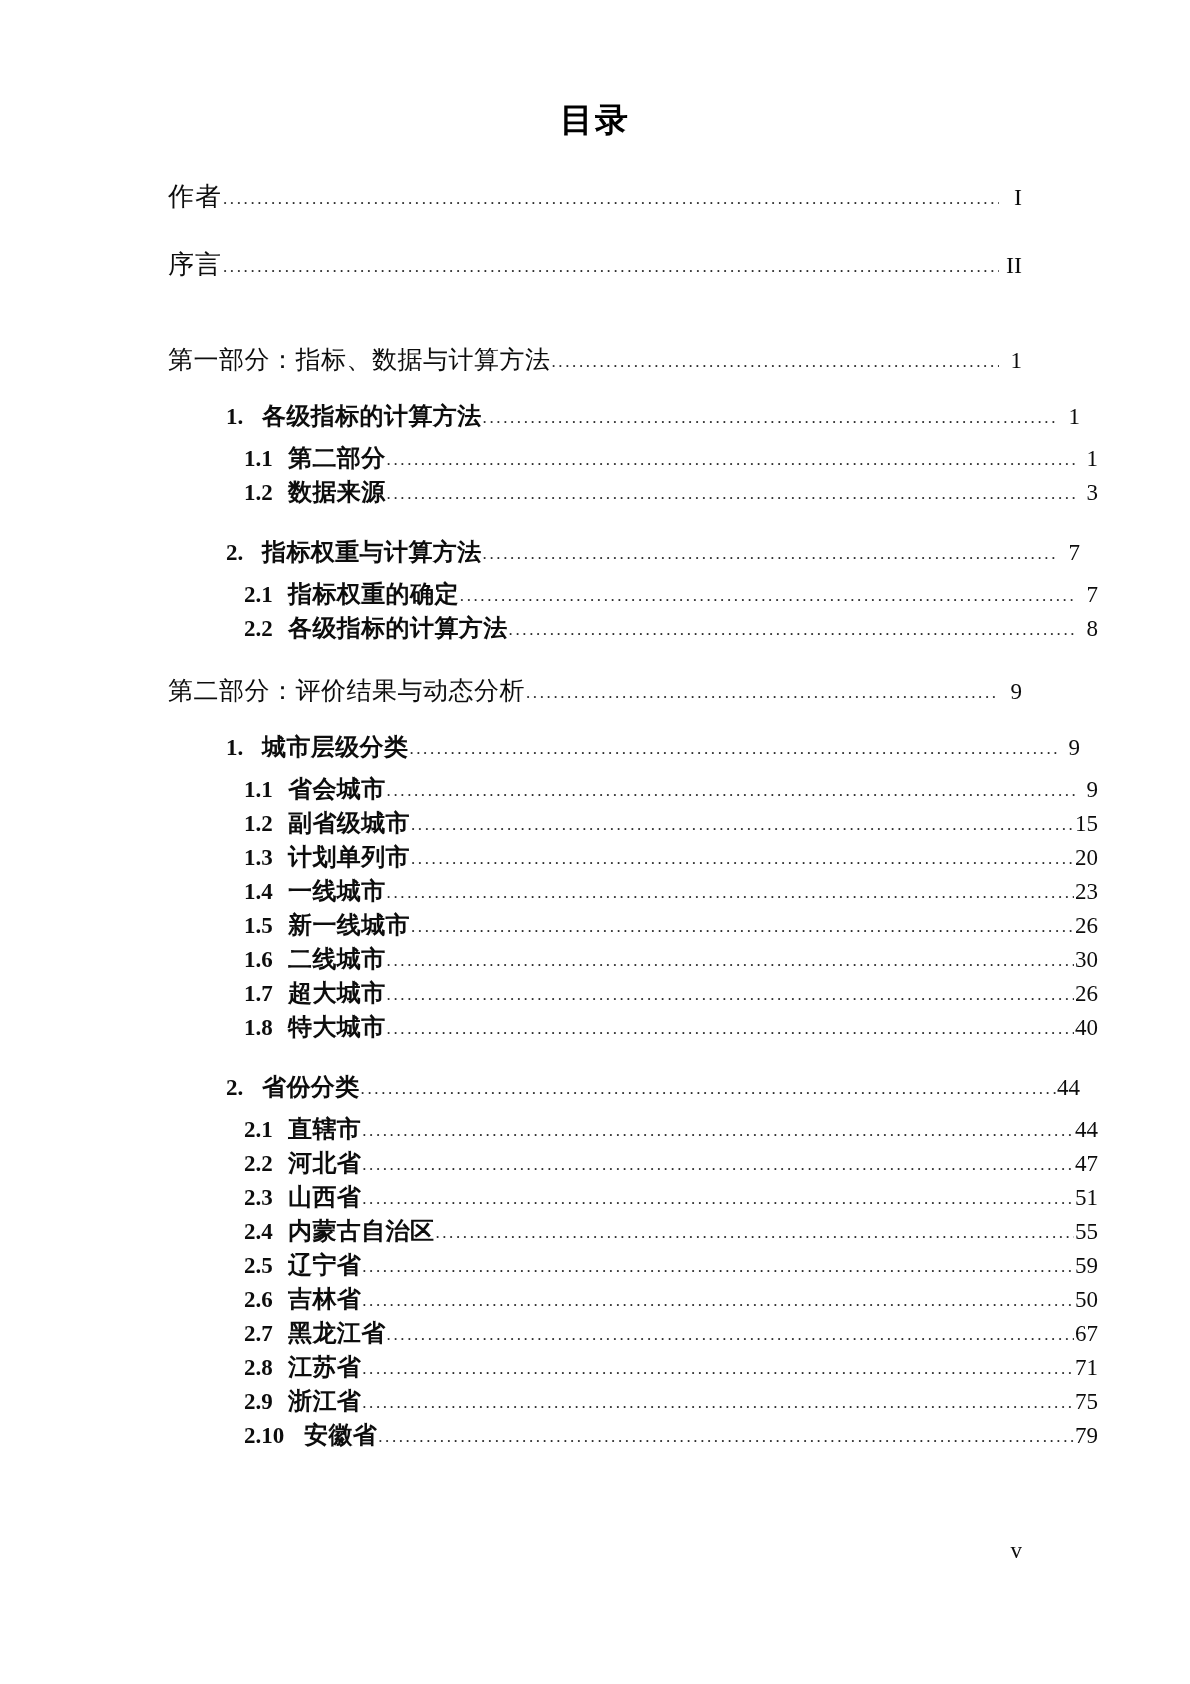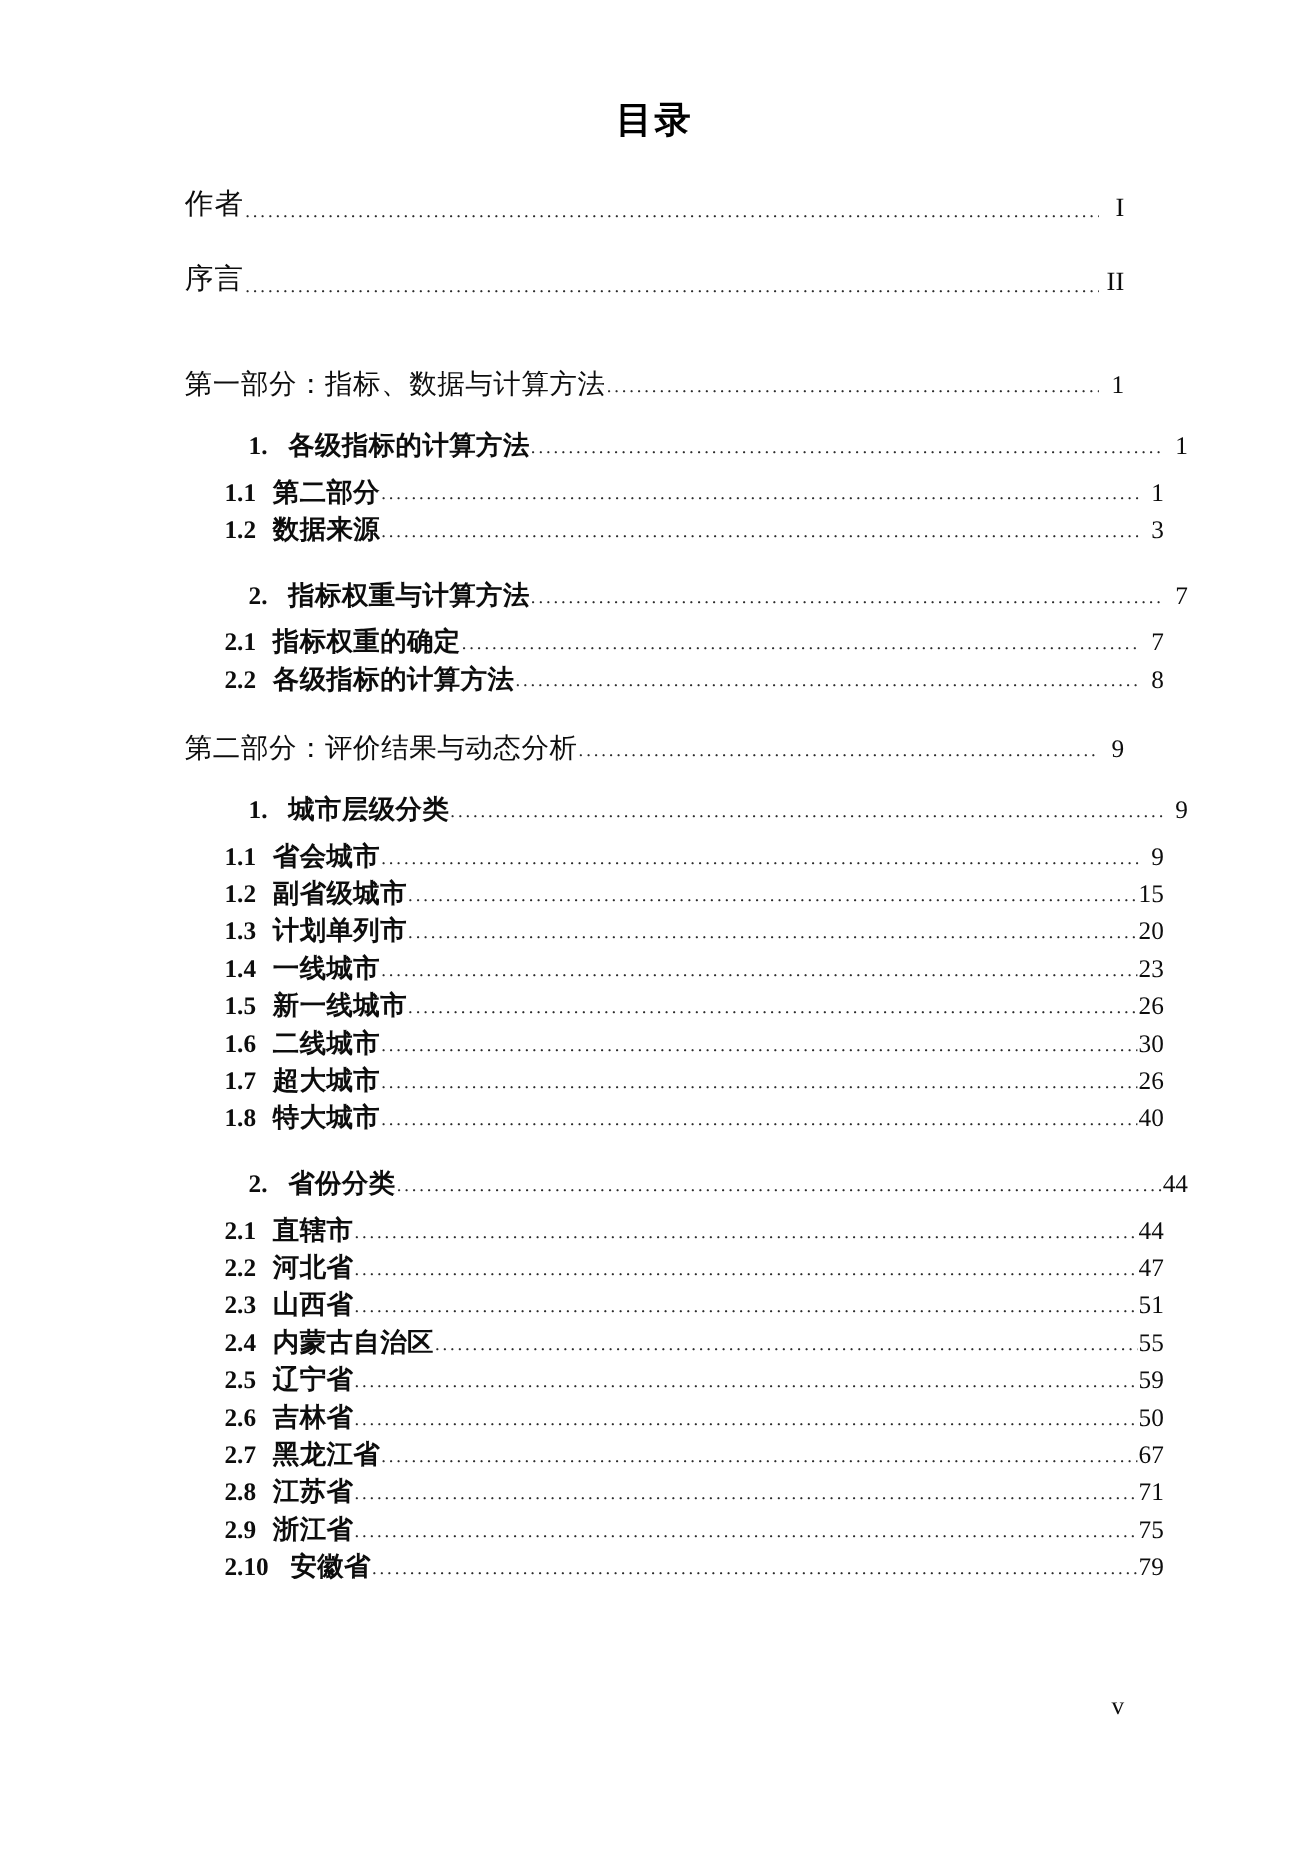--- a/index.html
+++ b/index.html
@@ -22,21 +22,21 @@
     padding: 0;
   }
 
   
   .toc-title {
     text-align: center;
     font-family: "Liberation Sans", "DejaVu Sans", sans-serif;
     font-weight: bold;
     font-size: 33px;
     letter-spacing: 2px;
-    margin: 5px;
+    margin: 16px;
     padding-top: 82px;
     color: #000000;
   }
 
   
   .toc-body {
     margin-top: 36px;
     padding-left: 168px;
     padding-right: 168px;
   }
@@ -71,21 +71,20 @@
     text-align: right;
     font-family: "Liberation Serif", "DejaVu Serif", serif;
     font-size: 23px;
     color: #0d0d0d;
     min-width: 22px;
   }
 
   
   .lvl-front {
     margin-bottom: 33px;
-    align-items: flex-end;
   }
   .lvl-front .toc-label {
     font-family: "Liberation Serif", "DejaVu Serif", serif;
     font-size: 26px;
     letter-spacing: 1px;
   }
   .lvl-front .toc-page { font-size: 24px; }
 
   
   .lvl-part {
@@ -115,21 +114,21 @@
   }
   .lvl-1 .sec-text {
     font-family: "Liberation Sans", "DejaVu Sans", sans-serif;
     font-weight: bold;
     font-size: 24px;
     letter-spacing: 0.4px;
   }
 
   
   .lvl-2 {
-    margin-left: 36px;
+    margin-left: 76px;
     margin-bottom: 2px;
   }
   .lvl-2 .sec-num {
     font-family: "Liberation Serif", "DejaVu Serif", serif;
     font-weight: bold;
     font-size: 23px;
     flex: 0 0 auto;
     display: inline-block;
     min-width: 44px;
   }

